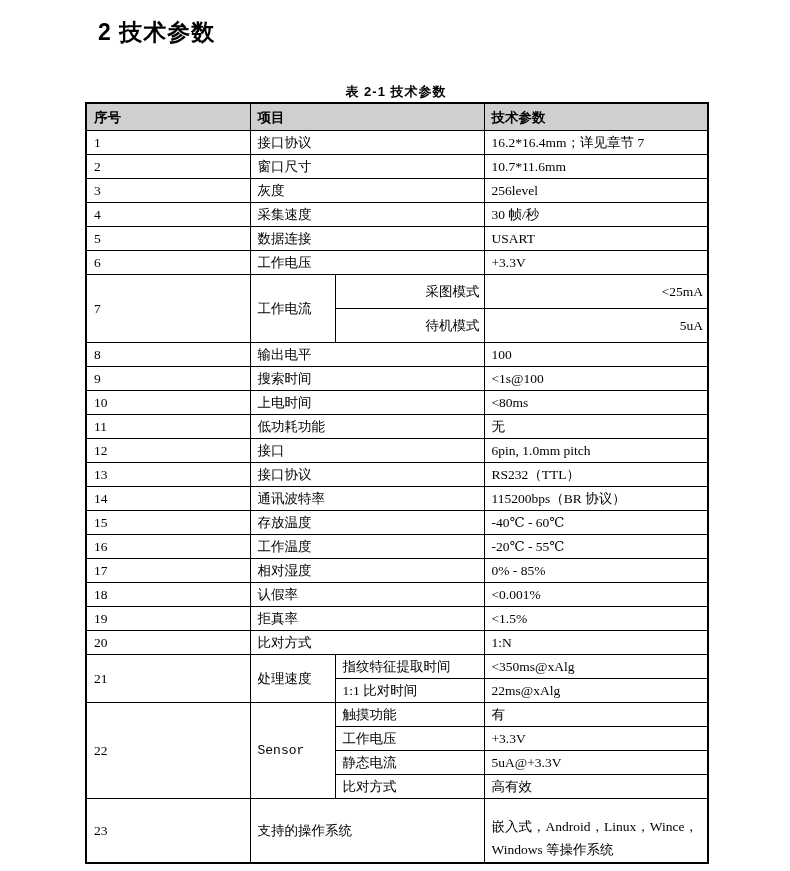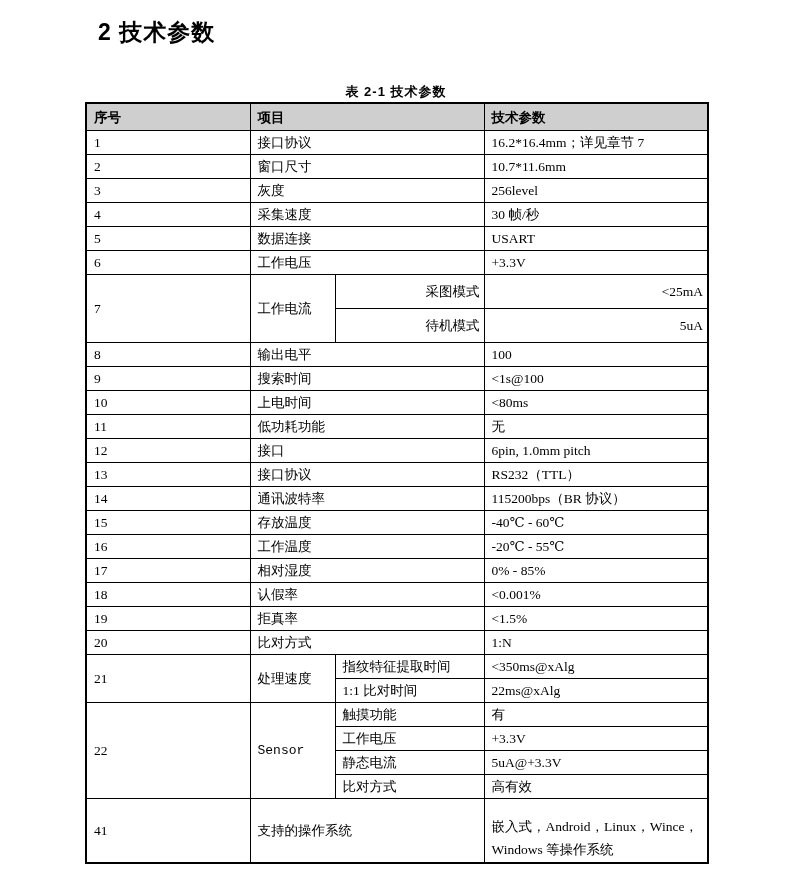--- a/index.html
+++ b/index.html
@@ -186,18 +186,18 @@
       </tr>
       <tr>
         <td class="c-sub">静态电流</td>
         <td class="c-val">5uA@+3.3V</td>
       </tr>
       <tr>
         <td class="c-sub">比对方式</td>
         <td class="c-val">高有效</td>
       </tr>
       <tr>
-        <td class="c-no">41</td>
+        <td class="c-no">23</td>
         <td class="c-item" colspan="2">支持的操作系统</td>
         <td class="c-val wrap">嵌入式，Android，Linux，Wince，Windows 等操作系统</td>
       </tr>
     </tbody>
 </table>
 
 </body></html>

